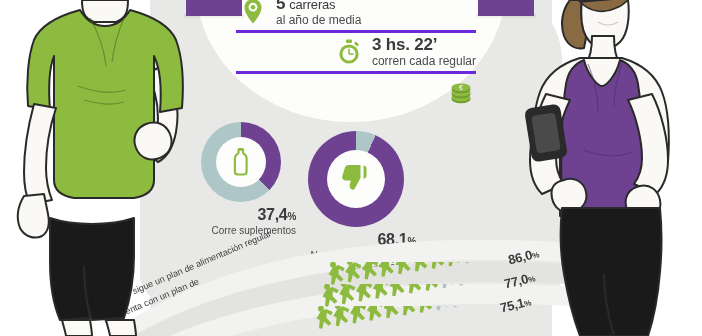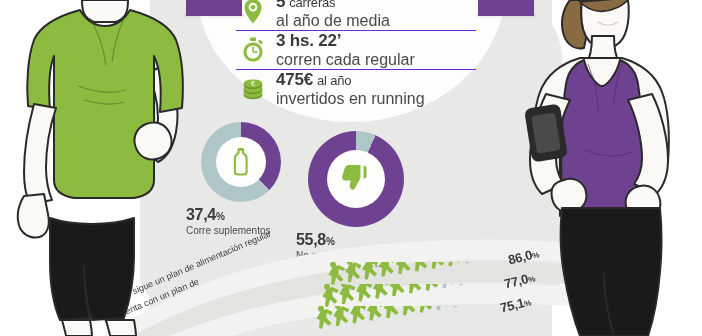--- a/index.html
+++ b/index.html
@@ -69,21 +69,21 @@
     top: -8px;
     width: 240px;
   }
   .stat-row {
     position: relative;
     display: flex;
     align-items: center;
     height: 38px;
     padding-left: 2px;
   }
-  .stat-row + .stat-row { border-top: 1px solid #6d28d9; }
+  .stat-row + .stat-row { border-top: 3px solid #6d28d9; justify-content: flex-end; }
   .stat-icon {
     width: 30px;
     height: 32px;
     flex: 0 0 30px;
     display: flex;
     align-items: center;
     justify-content: center;
   }
   .stat-text {
     padding-left: 8px;
@@ -94,30 +94,30 @@
     font-weight: bold;
     color: #3b3b3b;
     letter-spacing: -0.2px;
   }
   .stat-big .unit {
     font-size: 13px;
     font-weight: normal;
     color: #3b3b3b;
   }
   .stat-sub {
-    font-size: 16px;
+    font-size: 12px;
     color: #4a4a4a;
     margin-top: 1px;
   }
   .stat-inline { display: flex; align-items: baseline; gap: 4px; }
 
   
   .donut-group {
     position: absolute;
-    text-align: left;
+    text-align: right;
   }
   .donut {
     position: relative;
     border-radius: 50%;
     margin: 0 auto;
   }
   .donut .hole {
     position: absolute;
     border-radius: 50%;
     background: #fdfdfc;
@@ -227,27 +227,20 @@
         <svg width="24" height="26" viewBox="0 0 24 26">
           <ellipse cx="12" cy="19.2" rx="9.4" ry="4" fill="#6f9b2e"></ellipse>
           <ellipse cx="12" cy="17.3" rx="9.4" ry="4" fill="#8cbb3f"></ellipse>
           <ellipse cx="12" cy="14.2" rx="9.4" ry="4" fill="#6f9b2e"></ellipse>
           <ellipse cx="12" cy="12.3" rx="9.4" ry="4" fill="#8cbb3f"></ellipse>
           <ellipse cx="12" cy="9.2" rx="9.4" ry="4" fill="#6f9b2e"></ellipse>
           <ellipse cx="12" cy="7.4" rx="9.4" ry="4" fill="#8cbb3f"></ellipse>
           <text x="12" y="10.2" font-size="7" font-family="'Liberation Sans', sans-serif" fill="#fdfdfc" text-anchor="middle">€</text>
         </svg>
       </div>
-      <div class="stat-text">
-        <div class="stat-big stat-inline">
-          <span>475€</span>
-          <span class="unit">al año</span>
-        </div>
-        <div class="stat-sub">invertidos en running</div>
-      </div>
     </div>
   </div>
 
   <div class="donut-group" id="donut-supplements">
     <div class="donut" style="width:80px;height:80px;
       background: conic-gradient(from 0deg, #6f4191 0 134.6deg, #aec6c8 134.6deg 360deg);">
       <div class="hole" style="width:50px;height:50px;">
         <svg width="26" height="30" viewBox="0 0 26 30">
           <path d="M10.5 2.5h4.5v3.2l2.6 2.8c.7.8 1 1.8 1 2.8v13.4c0 1.6-1.2 2.8-2.8 2.8H9.7c-1.6 0-2.8-1.2-2.8-2.8V11.3c0-1 .3-2 1-2.8l2.6-2.8V2.5z" fill="none" stroke="#8cbb3f" stroke-width="2.1" stroke-linejoin="round"></path>
           <rect x="10.2" y="1" width="5.1" height="2.6" rx="0.8" fill="#8cbb3f"></rect>
@@ -266,21 +259,21 @@
     <div class="donut" style="width:96px;height:96px;
       background: conic-gradient(from 0deg, #aec6c8 0 24.1deg, #6f4191 24.1deg 360deg);">
       <div class="hole" style="width:58px;height:58px;">
         <svg width="34" height="34" viewBox="0 0 34 34">
           <path d="M21.5 3H9.8C8 3 6.4 4.1 5.9 5.8L3.3 14c-.7 2.2.9 4.5 3.3 4.5h5.1l-1 4.6c-.4 2 .7 4 2.6 4.6 1 .3 1.9-.1 2.4-1l5.8-10.6V3z" fill="#8cbb3f"></path>
           <path d="M24.6 3.4c1.6 0 2.9 1.3 2.9 2.9v7.5c0 1.6-1.3 2.9-2.9 2.9V3.4z" fill="#8cbb3f"></path>
         </svg>
       </div>
     </div>
     <div class="donut-label">
-      <span>55,8</span><span class="pct">%</span>
+      <span>68,1</span><span class="pct">%</span>
     </div>
     <div class="donut-caption">
       <div>No se prepara de forma</div>
       <div>correcta para correr</div>
     </div>
   </div>
 
 
   <div class="bands">
 

